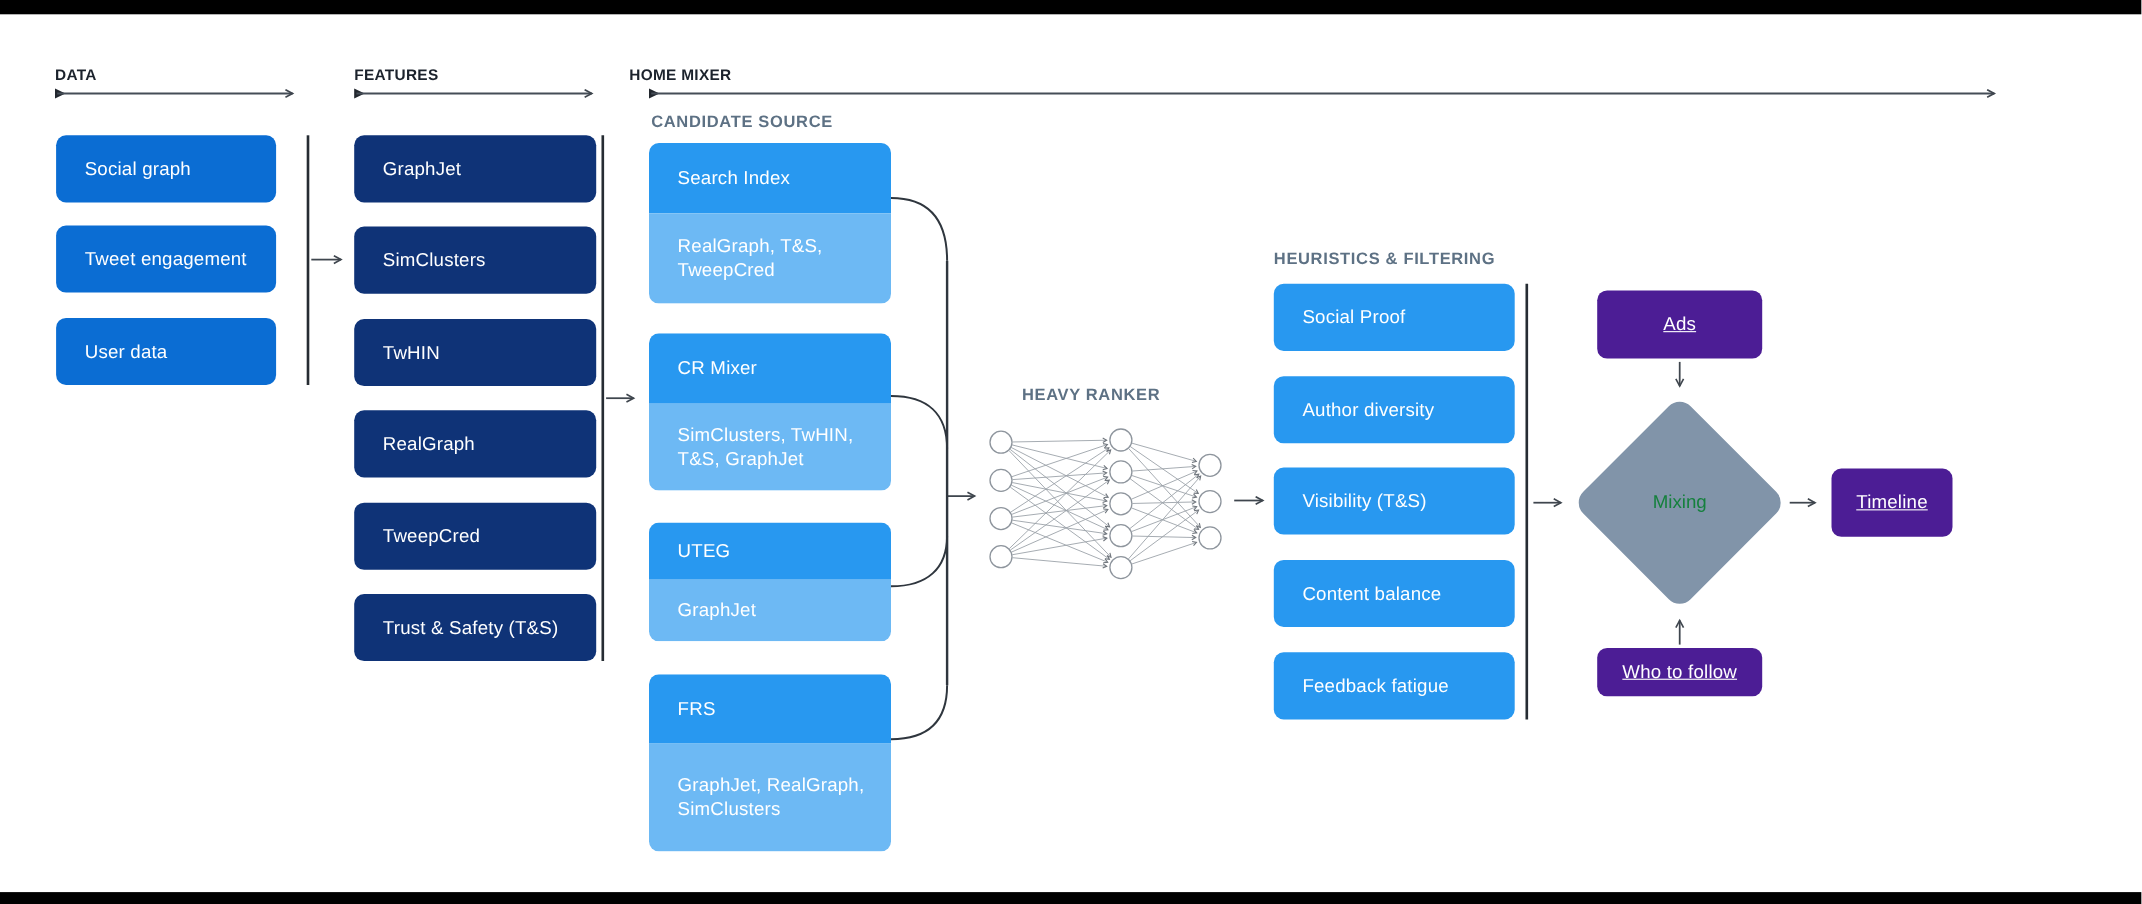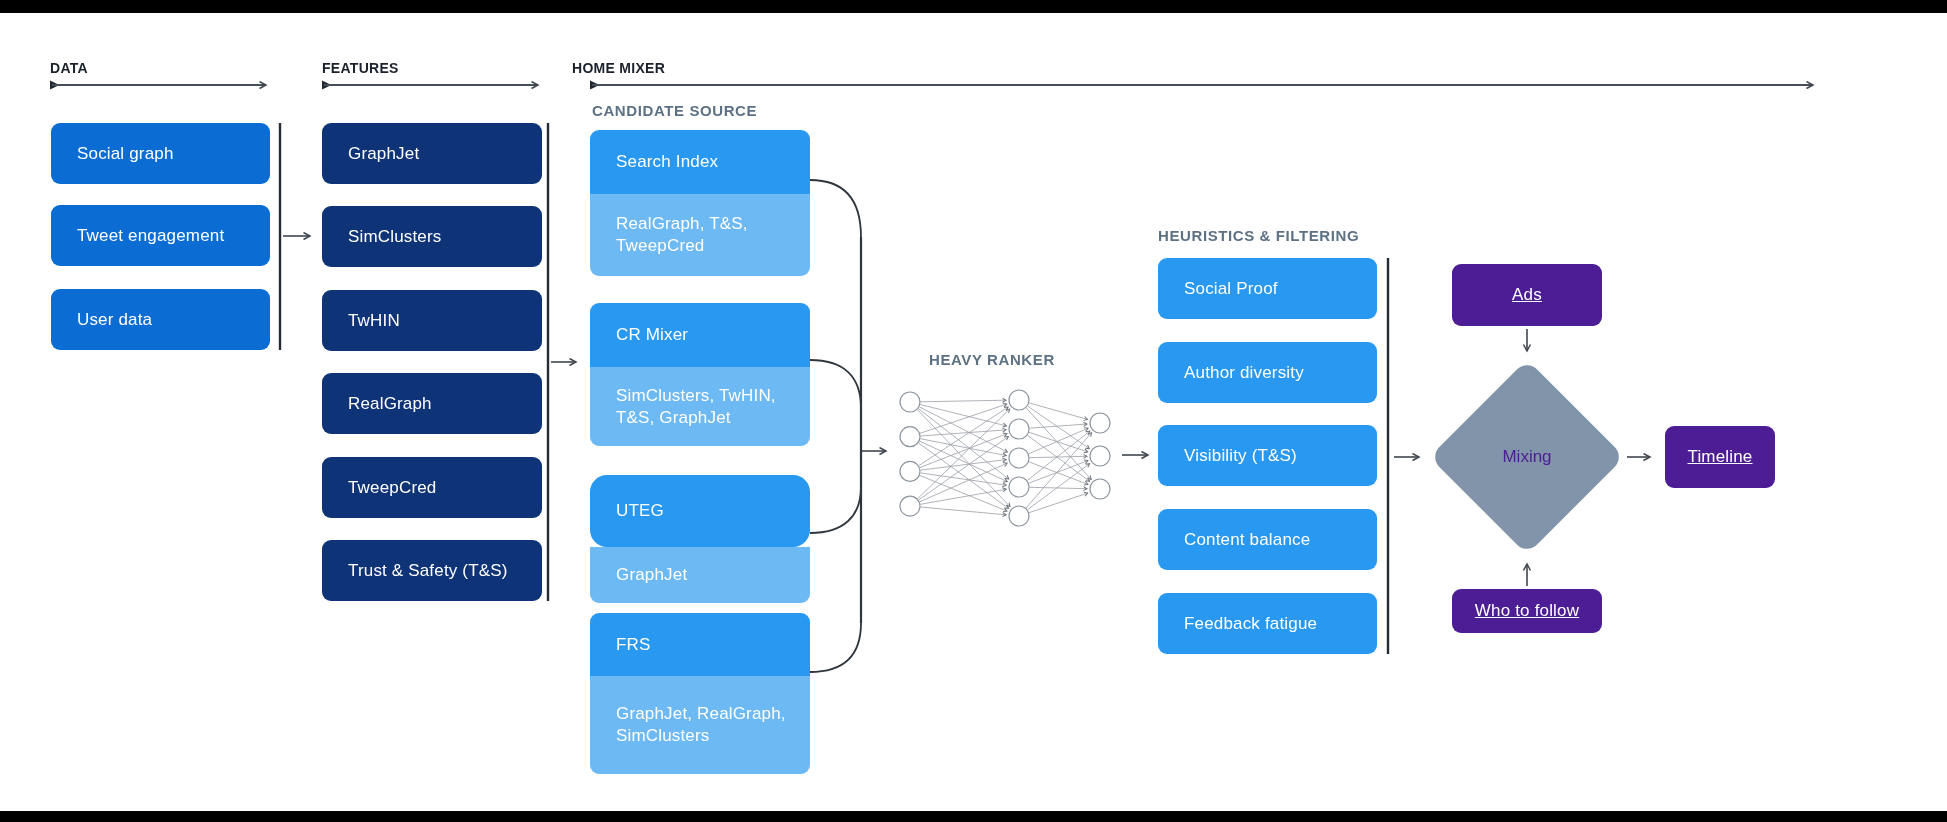--- a/index.html
+++ b/index.html
@@ -13,37 +13,37 @@
   .lbl-strong{
     position:absolute;font-size:14px;font-weight:700;color:#1b222c;letter-spacing:.02em;line-height:14px;
   }
   .lbl-muted{
     position:absolute;font-size:15px;font-weight:600;color:#5d7184;letter-spacing:.04em;line-height:13px;
   }
   .box{
     position:absolute;box-sizing:border-box;border-radius:9px;color:#fff;font-size:17px;font-weight:500;
     display:flex;align-items:center;padding-left:26px;padding-right:16px;letter-spacing:.01em;line-height:22px;
   }
-  .b-data{background:#0b6dd3;left:51px;width:219px;height:61px;}
+  .b-data{background:#0b6dd3;left:51px;width:200px;height:61px;}
   .b-feat{background:#0f3377;left:322px;width:220px;height:61px;}
   .b-heur{background:#2898f0;left:1158px;width:219px;height:61px;}
   .b-right{background:#4c1d95;justify-content:center;padding-left:0;padding-right:0;text-align:center;text-decoration:underline;}
   .cand-group{position:absolute;left:590px;width:220px;border-radius:9px;overflow:hidden;}
   .cand-head,.cand-sub{
     box-sizing:border-box;color:#fff;font-size:17px;font-weight:500;display:flex;align-items:center;
     padding-left:26px;padding-right:18px;line-height:22px;letter-spacing:.01em;
   }
   .cand-head{background:#2898f0;}
   .cand-sub{background:#6db9f4;}
   .diamond{
     position:absolute;left:1458px;top:388px;width:138px;height:138px;background:#8194a9;
     transform:rotate(45deg);border-radius:14px;
   }
   .diamond-label{
-    position:absolute;left:1457px;top:446px;width:140px;text-align:center;color:#4c1d95;
+    position:absolute;left:1457px;top:446px;width:140px;text-align:center;color:#15803d;
     font-size:17px;font-weight:500;line-height:22px;
   }
   svg.overlay{position:absolute;left:0;top:0;pointer-events:none;}
 </style>
 </head>
 <body>
 
 <div class="canvas">
 
   <div class="bar top"></div>
@@ -70,21 +70,21 @@
 
   <div class="cand-group" style="top:130px;">
     <div class="cand-head" style="height:64px;">Search Index</div>
     <div class="cand-sub" style="height:82px;">RealGraph, T&amp;S, TweepCred</div>
   </div>
   <div class="cand-group" style="top:303px;">
     <div class="cand-head" style="height:64px;">CR Mixer</div>
     <div class="cand-sub" style="height:79px;">SimClusters, TwHIN, T&amp;S, GraphJet</div>
   </div>
   <div class="cand-group" style="top:475px;">
-    <div class="cand-head" style="height:72px;border-radius:17px;">UTEG</div>
+    <div class="cand-head" style="height:52px;">UTEG</div>
     <div class="cand-sub" style="height:56px;">GraphJet</div>
   </div>
   <div class="cand-group" style="top:613px;">
     <div class="cand-head" style="height:63px;">FRS</div>
     <div class="cand-sub" style="height:98px;">GraphJet, RealGraph, SimClusters</div>
   </div>
 
   <div class="box b-heur" style="top:258px;">Social Proof</div>
   <div class="box b-heur" style="top:342px;">Author diversity</div>
   <div class="box b-heur" style="top:425px;">Visibility (T&amp;S)</div>

